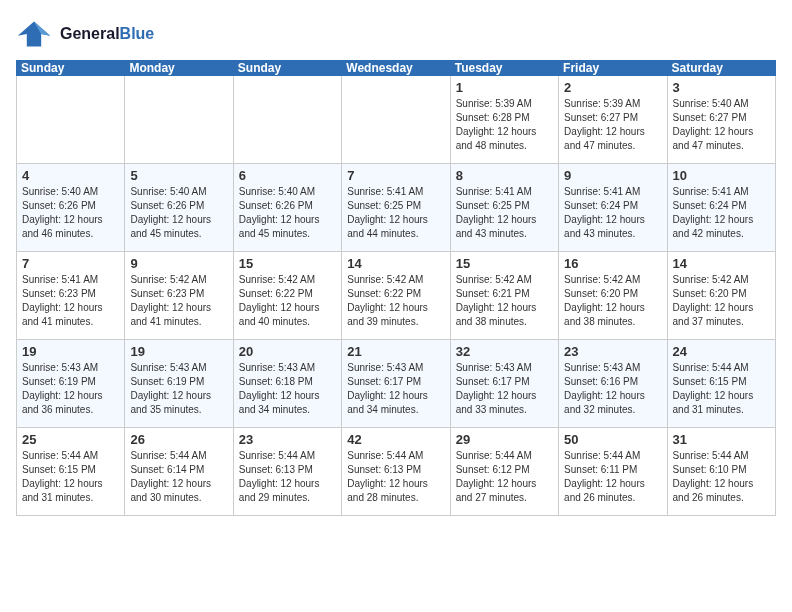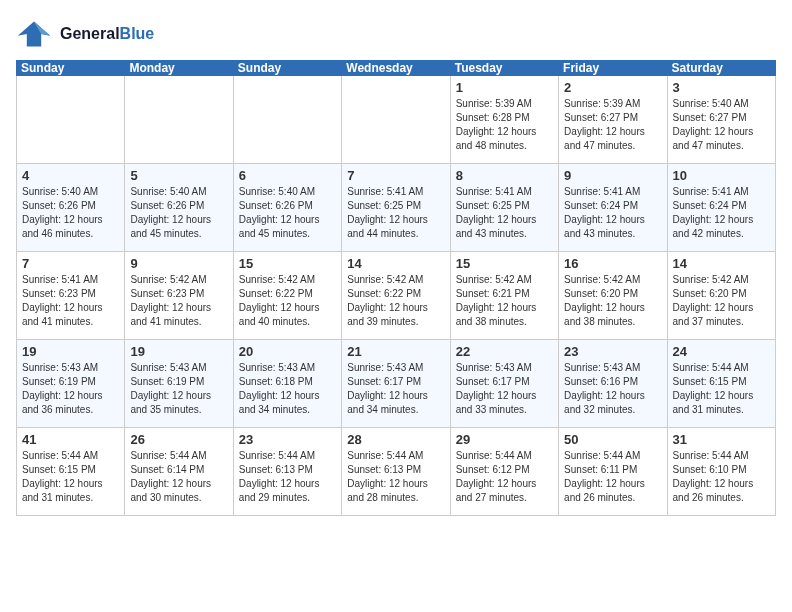--- a/index.html
+++ b/index.html
@@ -205,47 +205,47 @@
         </td>
         <td>
           <div class="day-number">20</div>
           <div class="day-info">Sunrise: 5:43 AM<br>Sunset: 6:18 PM<br>Daylight: 12 hours and 34 minutes.</div>
         </td>
         <td>
           <div class="day-number">21</div>
           <div class="day-info">Sunrise: 5:43 AM<br>Sunset: 6:17 PM<br>Daylight: 12 hours and 34 minutes.</div>
         </td>
         <td>
-          <div class="day-number">22</div>
+          <div class="day-number">32</div>
           <div class="day-info">Sunrise: 5:43 AM<br>Sunset: 6:17 PM<br>Daylight: 12 hours and 33 minutes.</div>
         </td>
         <td>
           <div class="day-number">23</div>
           <div class="day-info">Sunrise: 5:43 AM<br>Sunset: 6:16 PM<br>Daylight: 12 hours and 32 minutes.</div>
         </td>
         <td>
           <div class="day-number">24</div>
           <div class="day-info">Sunrise: 5:44 AM<br>Sunset: 6:15 PM<br>Daylight: 12 hours and 31 minutes.</div>
         </td>
       </tr>
       <tr>
         <td>
-          <div class="day-number">41</div>
+          <div class="day-number">25</div>
           <div class="day-info">Sunrise: 5:44 AM<br>Sunset: 6:15 PM<br>Daylight: 12 hours and 31 minutes.</div>
         </td>
         <td>
           <div class="day-number">26</div>
           <div class="day-info">Sunrise: 5:44 AM<br>Sunset: 6:14 PM<br>Daylight: 12 hours and 30 minutes.</div>
         </td>
         <td>
           <div class="day-number">23</div>
           <div class="day-info">Sunrise: 5:44 AM<br>Sunset: 6:13 PM<br>Daylight: 12 hours and 29 minutes.</div>
         </td>
         <td>
-          <div class="day-number">28</div>
+          <div class="day-number">42</div>
           <div class="day-info">Sunrise: 5:44 AM<br>Sunset: 6:13 PM<br>Daylight: 12 hours and 28 minutes.</div>
         </td>
         <td>
           <div class="day-number">29</div>
           <div class="day-info">Sunrise: 5:44 AM<br>Sunset: 6:12 PM<br>Daylight: 12 hours and 27 minutes.</div>
         </td>
         <td>
           <div class="day-number">50</div>
           <div class="day-info">Sunrise: 5:44 AM<br>Sunset: 6:11 PM<br>Daylight: 12 hours and 26 minutes.</div>
         </td>

